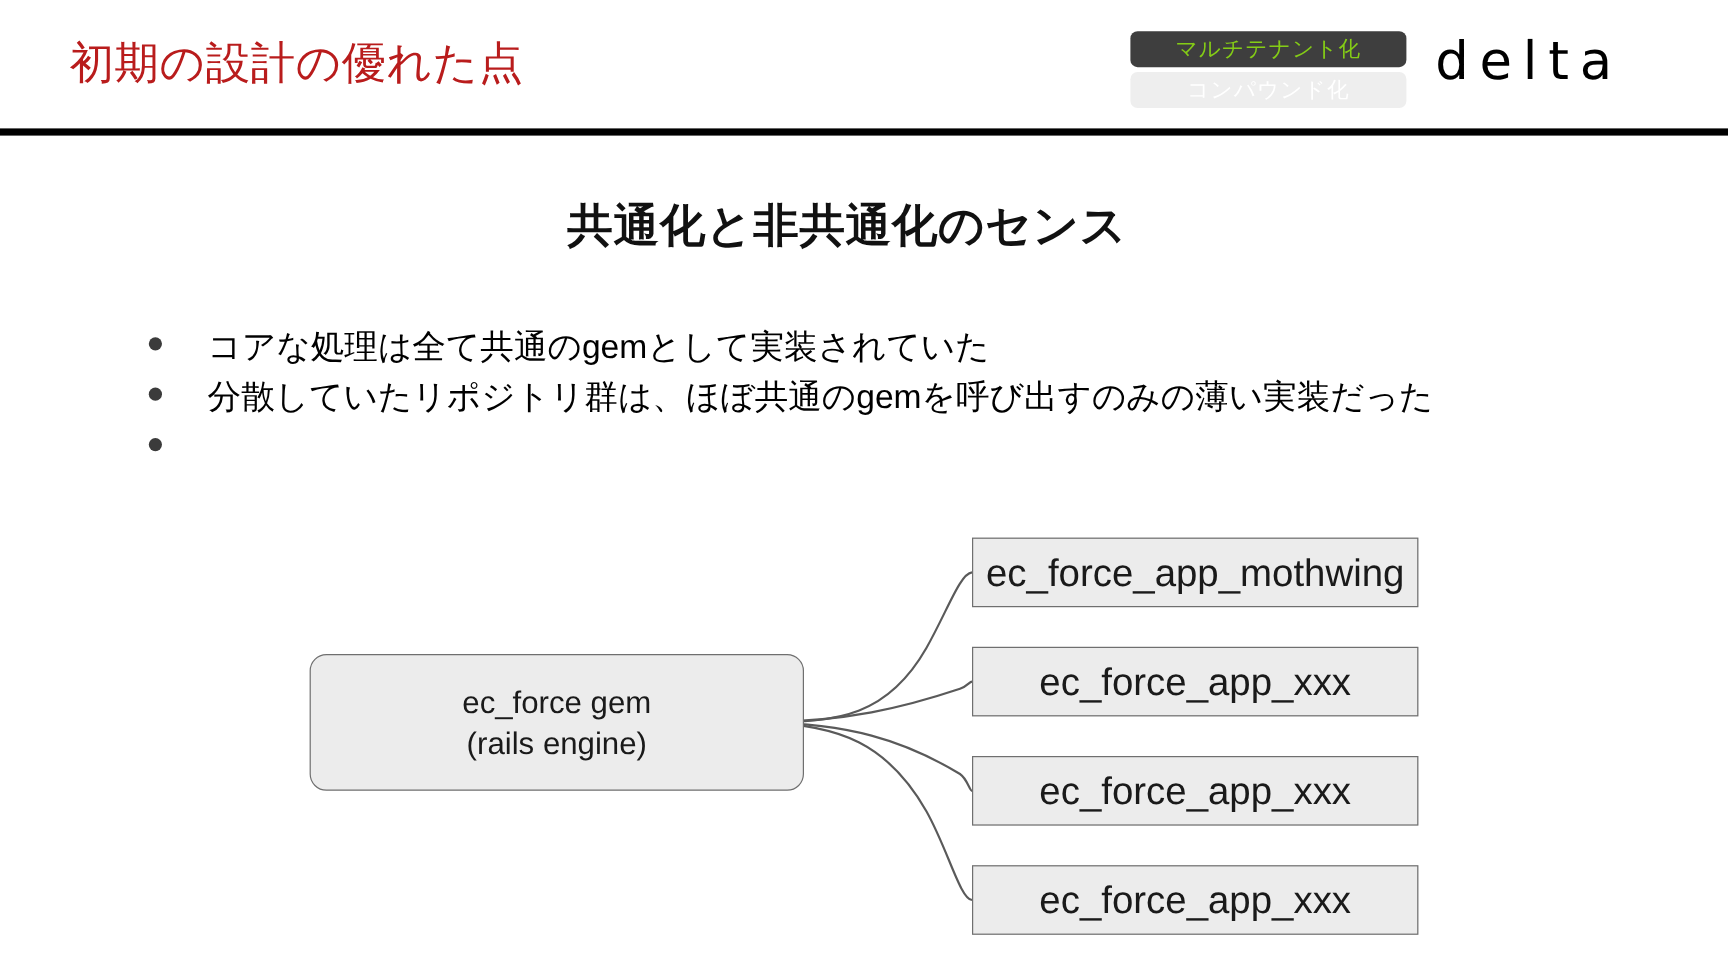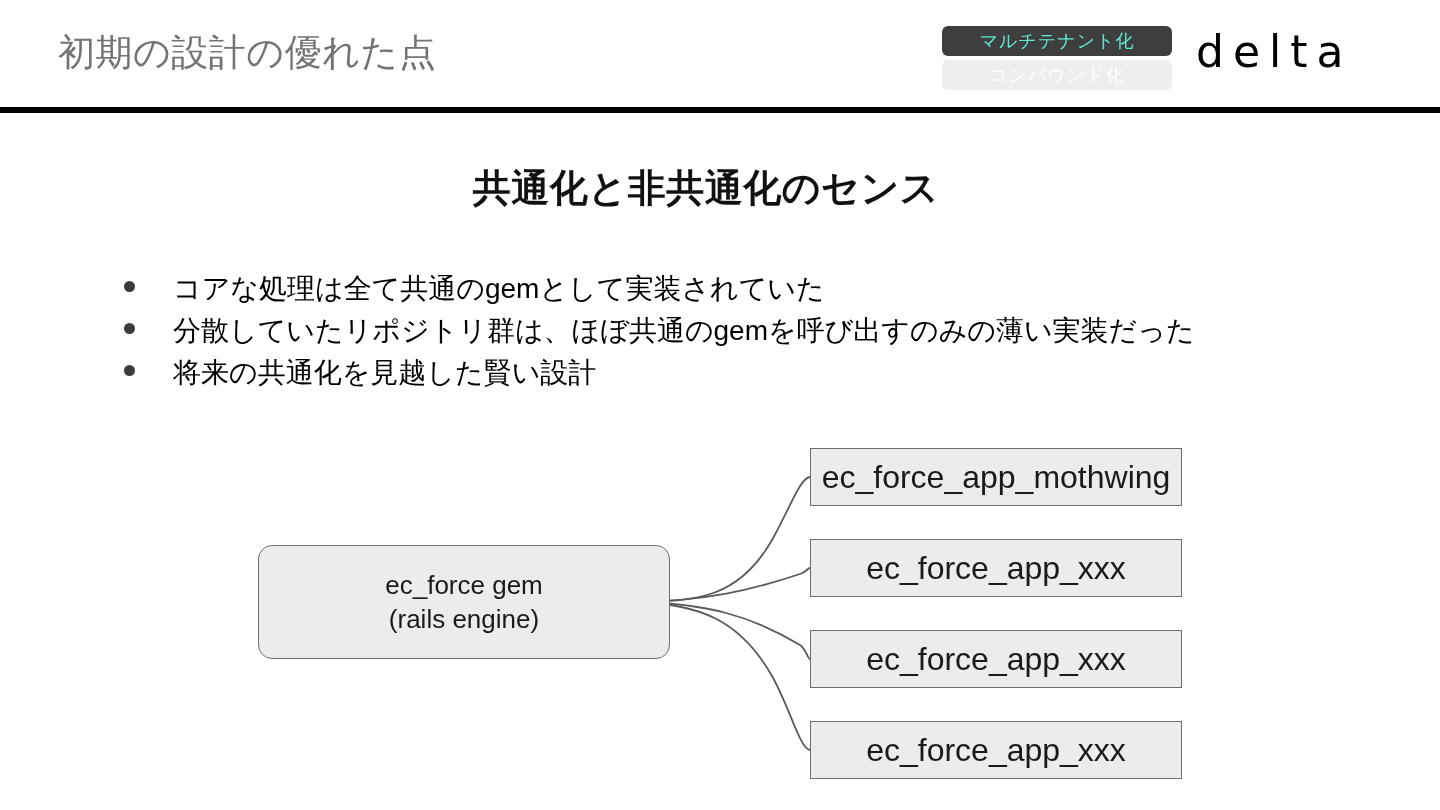--- a/index.html
+++ b/index.html
@@ -23,21 +23,21 @@
     top: 0;
     width: 1440px;
     height: 113px;
   }
   .header-title {
     position: absolute;
     left: 58px;
     top: 28px;
     font-size: 37px;
     font-weight: 400;
-    color: #737373;
+    color: #b91c1c;
     letter-spacing: 0.5px;
     white-space: nowrap;
   }
   .header-rule {
     position: absolute;
     left: 0;
     top: 107px;
     width: 1440px;
     height: 6px;
     background: #000000;
@@ -57,21 +57,21 @@
     height: 30px;
     line-height: 30px;
     border-radius: 6px;
     text-align: center;
     font-size: 18px;
     letter-spacing: 1px;
     white-space: nowrap;
   }
   .badge.active {
     background: #3e3e3e;
-    color: #5eead4;
+    color: #84cc16;
   }
   .badge.inactive {
     background: #eeeeee;
     color: #ffffff;
   }
 
   
   .brand-logo {
     position: absolute;
     left: 1196px;
@@ -194,21 +194,20 @@
   <div class="bullet-item">
     <span class="bullet-dot"></span>
     <span class="bullet-text">コアな処理は全て共通のgemとして実装されていた</span>
   </div>
   <div class="bullet-item">
     <span class="bullet-dot"></span>
     <span class="bullet-text">分散していたリポジトリ群は、ほぼ共通のgemを呼び出すのみの薄い実装だった</span>
   </div>
   <div class="bullet-item">
     <span class="bullet-dot"></span>
-    <span class="bullet-text">将来の共通化を見越した賢い設計</span>
   </div>
 </div>
 
 <div class="diagram">
 
   <svg width="1440" height="810" viewBox="0 0 1440 810">
     <g fill="none" stroke="#5a5a5a" stroke-width="1.8">
       <path d="M632,602 L636,602 C700,602 740,596 772,540 C790,508 800,478 810,477"></path>
       <path d="M632,602 L636,602 C706,601 752,590 800,574 C806,572 808,568 810,568"></path>
       <path d="M632,602 L636,602 C706,603 752,616 800,645 C806,649 808,659 810,659"></path>

